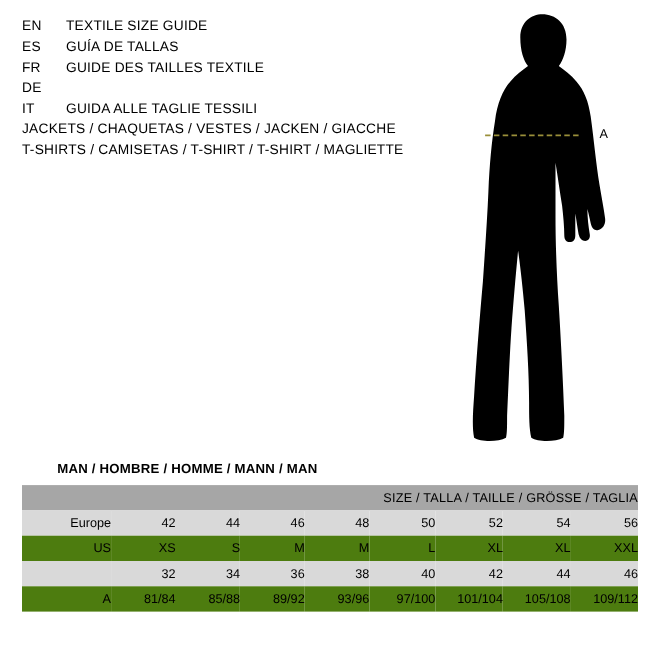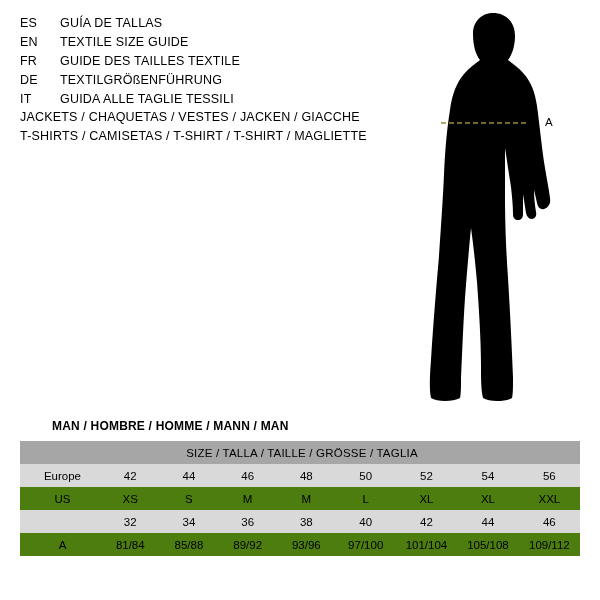--- a/index.html
+++ b/index.html
@@ -95,21 +95,21 @@
   table.size-table {
     position: absolute;
     left: 20px;
     top: 441px;
     width: 560px;
     border-collapse: collapse;
     font-size: 11.5px;
   }
   table.size-table th,
   table.size-table td {
-    text-align: center;
+    text-align: right;
     padding: 3px 0 3px 0;
     font-weight: normal;
     height: 17px;
     vertical-align: middle;
   }
   table.size-table th:first-child,
   table.size-table td:first-child {
     padding-left: 4px;
     width: 88px;
   }
@@ -140,34 +140,33 @@
     letter-spacing: 0.2px;
   }
 </style>
 </head>
 <body>
 
 <div class="page">
 
   <div class="lang-block">
     <div class="lang-row">
+      <span class="lang-code">EN</span>
+      <span class="lang-text">TEXTILE SIZE GUIDE</span>
+    </div>
+    <div class="lang-row">
       <span class="lang-code">ES</span>
       <span class="lang-text">GUÍA DE TALLAS</span>
     </div>
     <div class="lang-row">
-      <span class="lang-code">EN</span>
-      <span class="lang-text">TEXTILE SIZE GUIDE</span>
-    </div>
-    <div class="lang-row">
       <span class="lang-code">FR</span>
       <span class="lang-text">GUIDE DES TAILLES TEXTILE</span>
     </div>
     <div class="lang-row">
       <span class="lang-code">DE</span>
-      <span class="lang-text">TEXTILGRÖßENFÜHRUNG</span>
     </div>
     <div class="lang-row">
       <span class="lang-code">IT</span>
       <span class="lang-text">GUIDA ALLE TAGLIE TESSILI</span>
     </div>
   </div>
 
   <div class="cat-block">
     <div class="cat-line">JACKETS / CHAQUETAS / VESTES / JACKEN / GIACCHE</div>
     <div class="cat-line">T-SHIRTS / CAMISETAS / T-SHIRT / T-SHIRT / MAGLIETTE</div>

